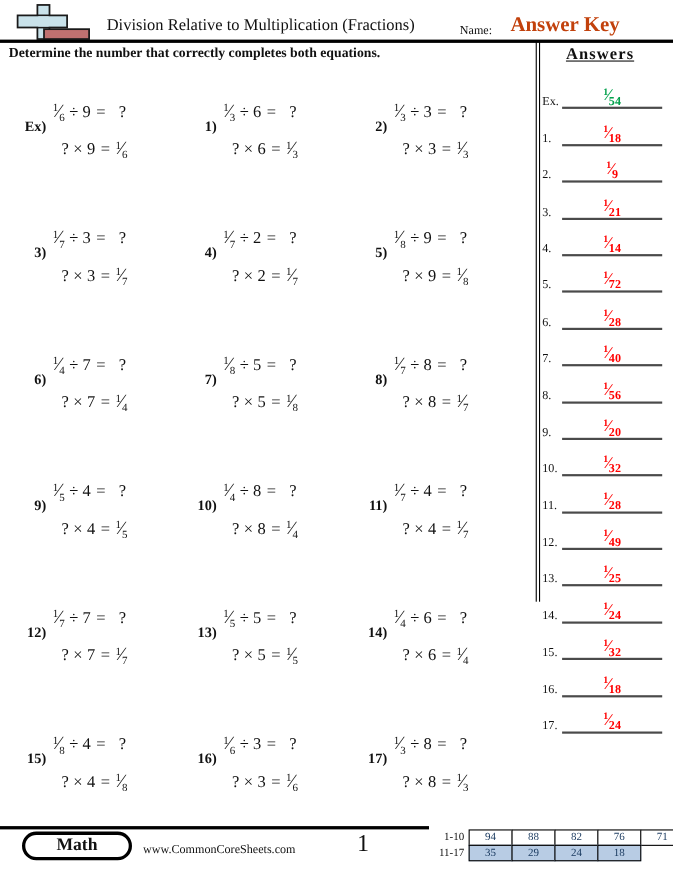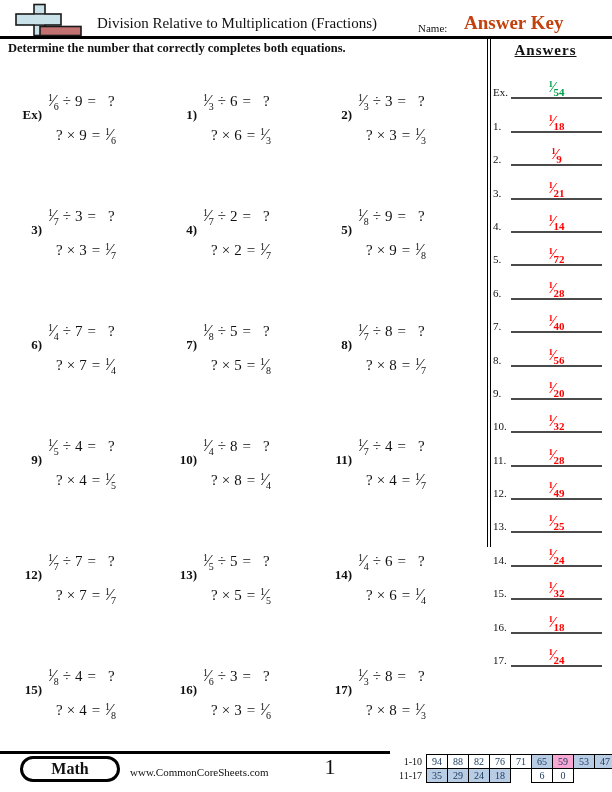--- a/index.html
+++ b/index.html
@@ -58,21 +58,21 @@
     border:3px solid #000; border-radius:13px; display:flex; align-items:center; justify-content:center;
     font-size:16px; font-weight:bold; }
   .website { position:absolute; left:130px; top:766px; font-size:11px; }
   .page-number { position:absolute; left:305px; top:754px; width:50px; text-align:center; font-size:22px; }
 
   .score-table { position:absolute; left:398px; top:754px; font-size:10px; }
   .score-row { display:flex; align-items:stretch; height:15px; }
   .score-row + .score-row { margin-top:-1px; }
   .score-row-label { flex:0 0 28px; text-align:right; padding-right:4px; line-height:15px; }
   .score-cells { display:flex; }
-  .score-cell { width:22px; border:1px solid #000; margin-left:-1px;
+  .score-cell { width:40px; border:1px solid #000; margin-left:-1px;
     display:flex; align-items:center; justify-content:center; background:#fff; }
   .score-cell:first-child { margin-left:0; }
 </style>
 </head>
 <body>
 
 <div class="page">
 
   <svg class="logo" width="68" height="34" viewBox="0 0 68 34">
     <rect x="20" y="1.5" width="11" height="31" fill="#c9e2ea" stroke="#1a1a1a" stroke-width="1.6"></rect>

